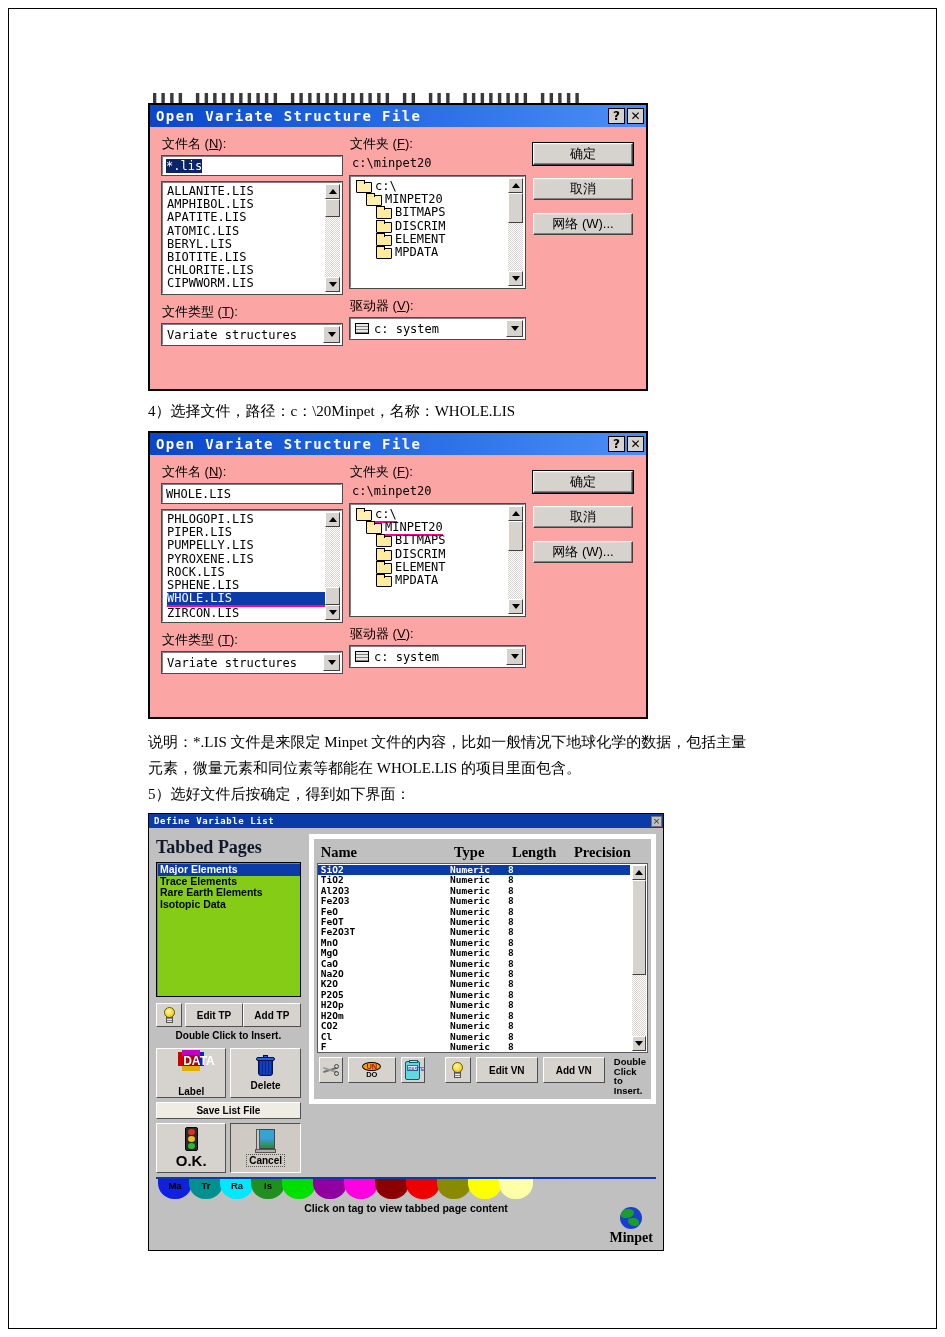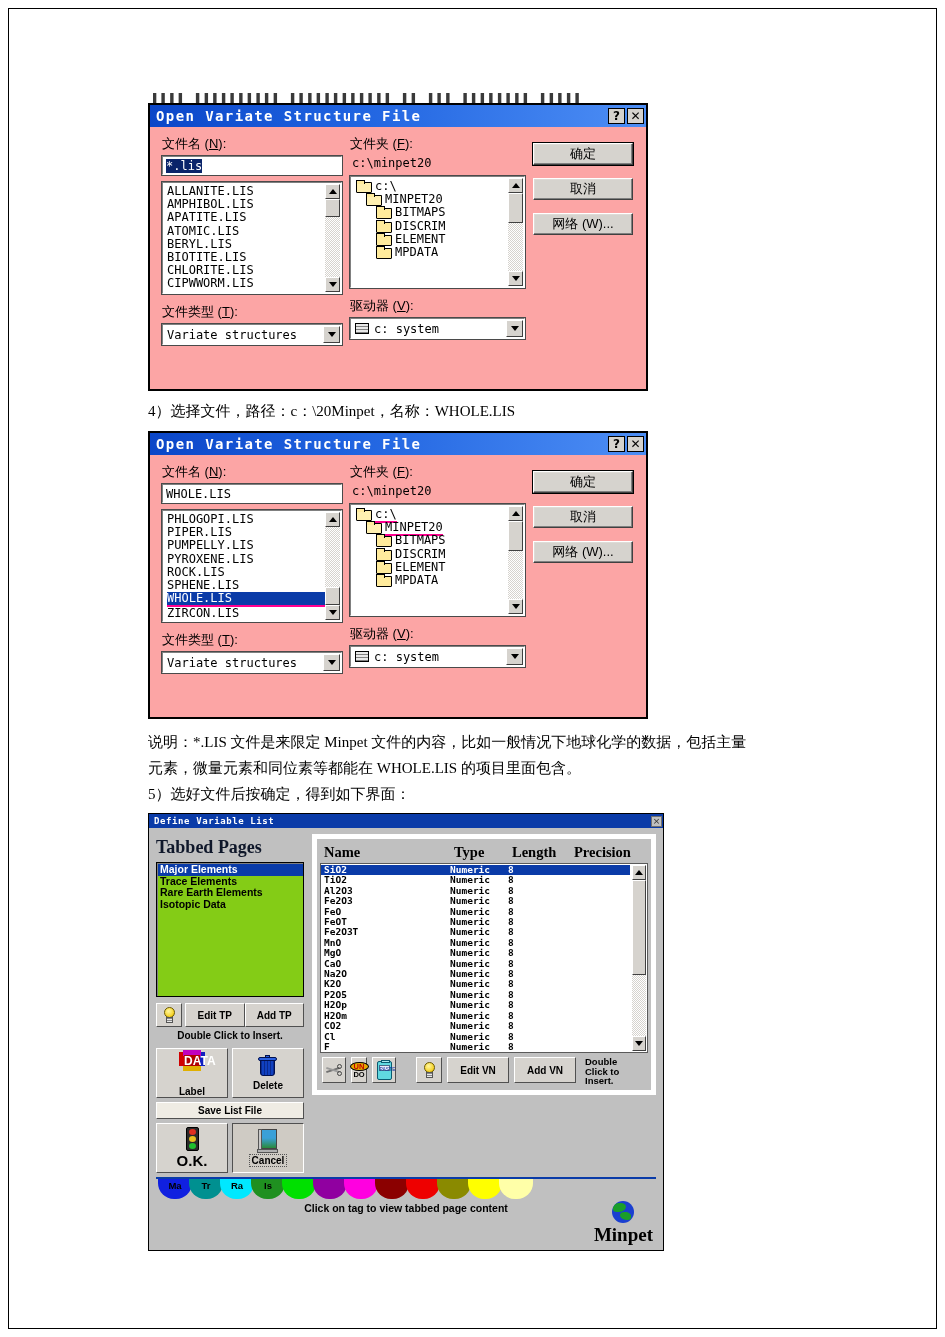--- a/index.html
+++ b/index.html
@@ -232,21 +232,21 @@
     font-family:"Liberation Sans", sans-serif;
     padding-top:1px;
   }
   .strip-cap { border-top:2px solid #0a3ba8; }
   .bottom-note {
     font-size:10.5px;font-weight:bold;text-align:center;color:#000;
     font-family:"Liberation Sans", sans-serif; padding-top:3px;
   }
   .minpet-logo { position:absolute; right:10px; bottom:4px; text-align:center; }
   .minpet-logo .lt {
-    font-family:"Liberation Serif", serif; font-weight:bold; font-size:19px; color:#000;
+    font-family:"Liberation Serif", serif; font-weight:bold; font-size:14px; color:#000;
   }
   .globe {
     width:22px;height:22px;border-radius:50%;
     background:#1a3fd0; margin:0 auto 1px auto; position:relative; overflow:hidden;
   }
   .globe::before{
     content:"";position:absolute;left:1px;top:2px;width:13px;height:9px;
     background:#1a9e2a;border-radius:50% 40% 60% 30%;
   }
   .globe::after{
@@ -657,21 +657,21 @@
 
           <div class="tool-row">
             <div class="icon-btn" style="width:24px;height:26px;">
               <div style="width:18px;height:16px;position:relative;">
                 <div style="position:absolute;left:1px;top:7px;width:14px;height:2px;background:#707070;transform:rotate(-18deg);"></div>
                 <div style="position:absolute;left:1px;top:7px;width:14px;height:2px;background:#9a9a9a;transform:rotate(18deg);"></div>
                 <div style="position:absolute;left:12px;top:2px;width:5px;height:5px;border:1.5px solid #444;border-radius:50%;"></div>
                 <div style="position:absolute;left:12px;top:9px;width:5px;height:5px;border:1.5px solid #444;border-radius:50%;"></div>
               </div>
             </div>
-            <div class="icon-btn" style="width:16px;height:26px;align-items:center;">
+            <div class="icon-btn" style="width:48px;height:26px;align-items:center;">
               <div style="width:19px;height:9px;background:#e8a800;border:1px solid #000;border-radius:50%;color:#c00000;font-size:7.5px;font-weight:bold;text-align:center;line-height:8px;font-family:'Liberation Sans',sans-serif;">UN</div>
               <div style="font-size:7.5px;font-weight:bold;color:#000;line-height:8px;font-family:'Liberation Sans',sans-serif;">DO</div>
             </div>
             <div class="icon-btn" style="width:24px;height:26px;">
               <div style="width:15px;height:19px;background:#60d8e0;border:1px solid #0a5a70;border-radius:2px;position:relative;">
                 <div style="position:absolute;left:1px;top:3px;right:1px;height:6px;background:#e8e8f8;border:1px solid #4a6a8a;font-size:5px;color:#1030a0;text-align:center;line-height:6px;font-family:'Liberation Sans',sans-serif;">PASTE</div>
                 <div style="position:absolute;left:3px;top:-2px;width:9px;height:3px;background:#a8e8f0;border:1px solid #0a5a70;"></div>
               </div>
             </div>
             <div style="width:10px;"></div>

